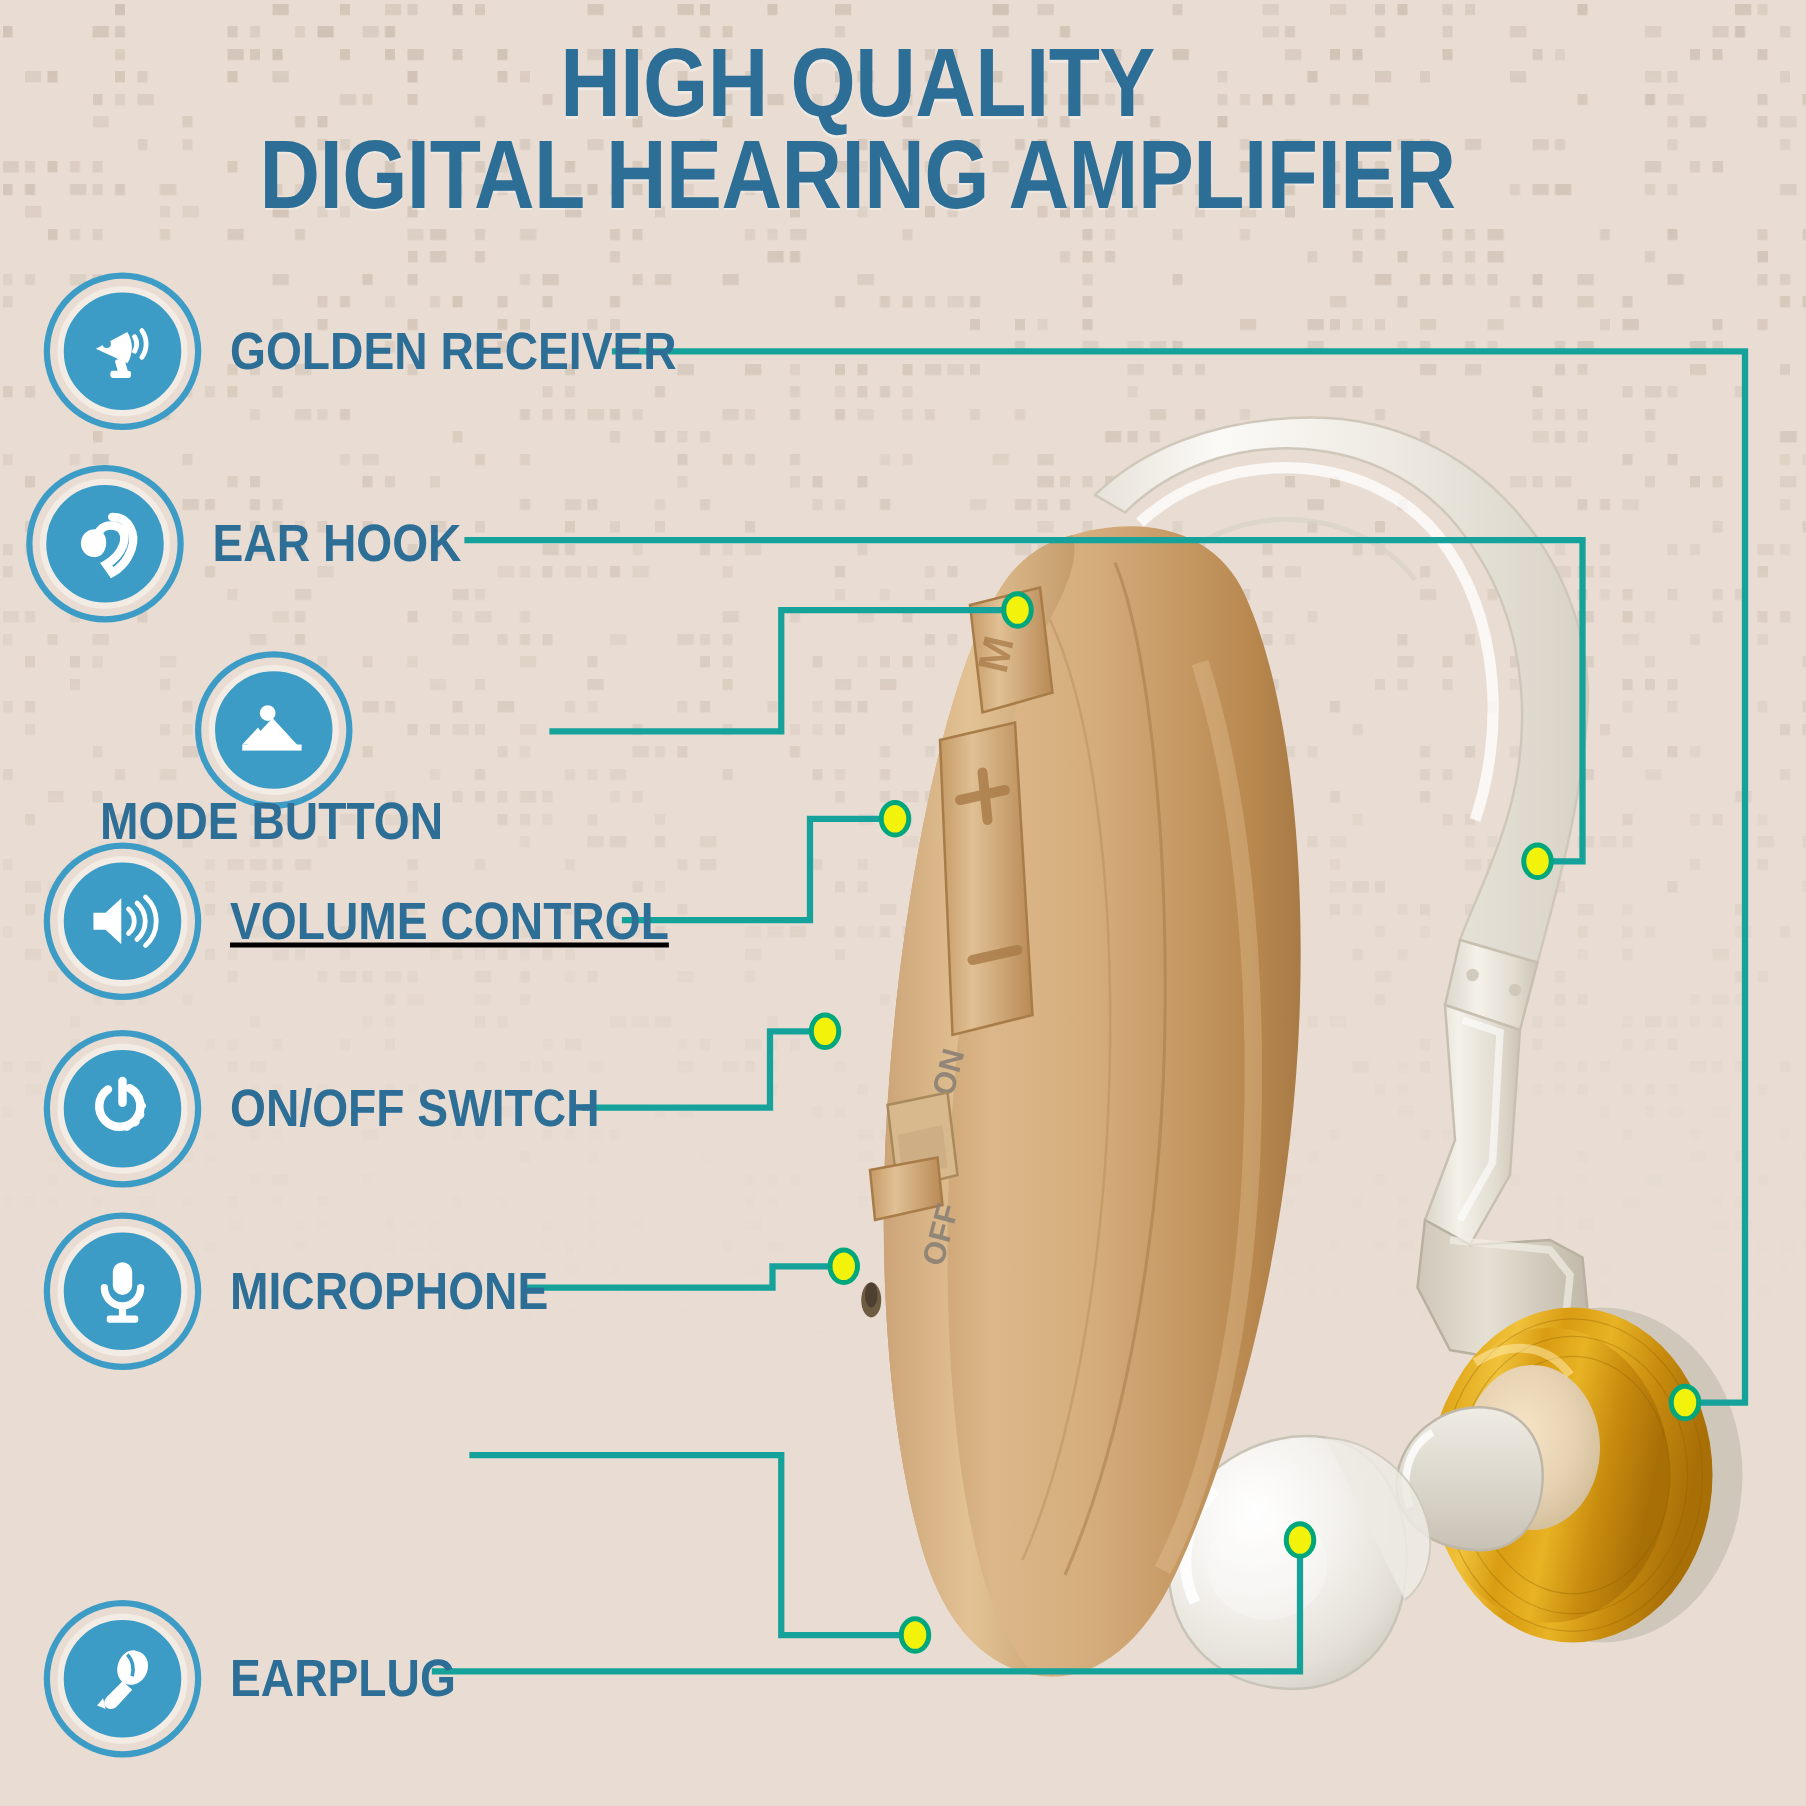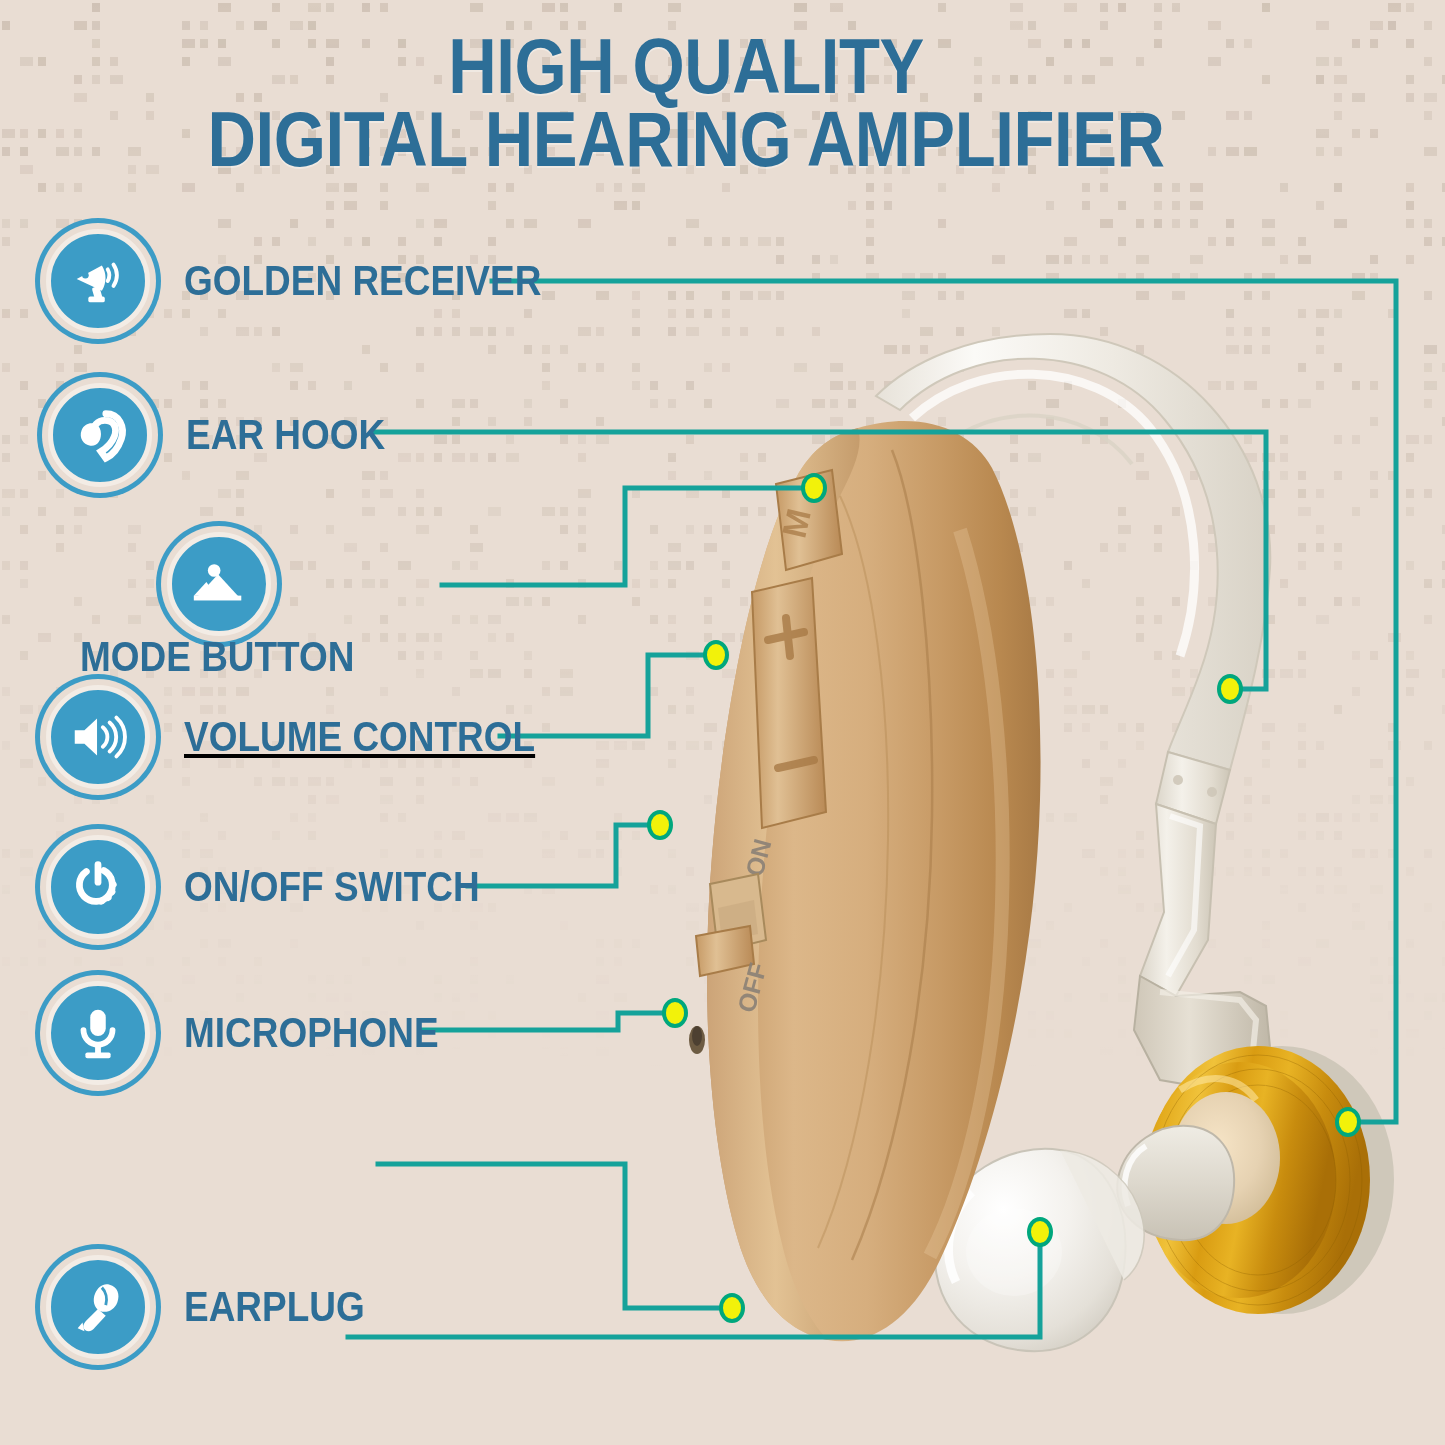--- a/index.html
+++ b/index.html
@@ -1800,21 +1800,21 @@
         <circle cx="19" cy="26" r="3.4" fill="#3c9cc6"></circle>
         <rect x="27" y="38" width="8" height="13" rx="2" transform="rotate(-16 31 44)"></rect>
         <rect x="22" y="48" width="17" height="6" rx="2"></rect>
         <path d="M42 20 a12 12 0 0 1 0 12" fill="none" stroke="#ffffff" stroke-width="4" stroke-linecap="round"></path>
         <path d="M48 15 a19 19 0 0 1 0 22" fill="none" stroke="#ffffff" stroke-width="4" stroke-linecap="round"></path>
       </svg>
     </div>
     <div class="feature-label">GOLDEN RECEIVER</div>
   </div>
 
-  <div class="feature-row" style="left:48px;top:380px;justify-content:flex-end;">
+  <div class="feature-row" style="left:32px;top:380px;justify-content:flex-end;">
     <div class="icon-badge">
       <svg width="62" height="62" viewBox="0 0 64 64" xmlns="http://www.w3.org/2000/svg">
         <path d="M38 10 C52 10 58 24 54 36 C50 48 42 54 38 56 L33 49 C38 46 44 41 47 33 C50 24 46 17 37 17 C29 17 25 23 25 29" fill="none" stroke="#ffffff" stroke-width="7" stroke-linecap="round"></path>
         <path d="M29 22 C24 18 16 20 13 27 C10 35 15 42 22 43 C29 44 33 38 33 31 C33 26 31 23 29 22 Z" fill="#ffffff"></path>
       </svg>
     </div>
     <div class="feature-label">EAR HOOK</div>
   </div>
 
   <div class="feature-row" style="left:46px;top:532px;flex-direction:column;">
@@ -1864,21 +1864,21 @@
         <rect x="24" y="8" width="16" height="27" rx="8"></rect>
         <path d="M17 29 a15 15 0 0 0 30 0" fill="none" stroke="#ffffff" stroke-width="6" stroke-linecap="round"></path>
         <rect x="29" y="43" width="6" height="10"></rect>
         <rect x="19" y="52" width="26" height="6" rx="2"></rect>
       </svg>
     </div>
     <div class="feature-label">MICROPHONE</div>
   </div>
 
 
-  <div class="feature-row" style="left:46px;top:1252px;">
+  <div class="feature-row" style="left:46px;top:1288px;">
     <div class="icon-badge">
       <svg width="62" height="62" viewBox="0 0 64 64" xmlns="http://www.w3.org/2000/svg" fill="#ffffff">
         <path d="M44 9 C52 11 55 19 52 27 C49 35 41 39 34 36 C28 33 26 25 29 18 C32 11 38 7 44 9 Z"></path>
         <path d="M36 12 C40 16 42 23 40 30" fill="none" stroke="#3c9cc6" stroke-width="3"></path>
         <path d="M32 34 L20 46 C16 50 16 54 19 56 C22 58 26 57 29 53 L40 41 Z"></path>
         <path d="M16 48 L11 54 L18 57 Z"></path>
       </svg>
     </div>
     <div class="feature-label">EARPLUG</div>
   </div>

